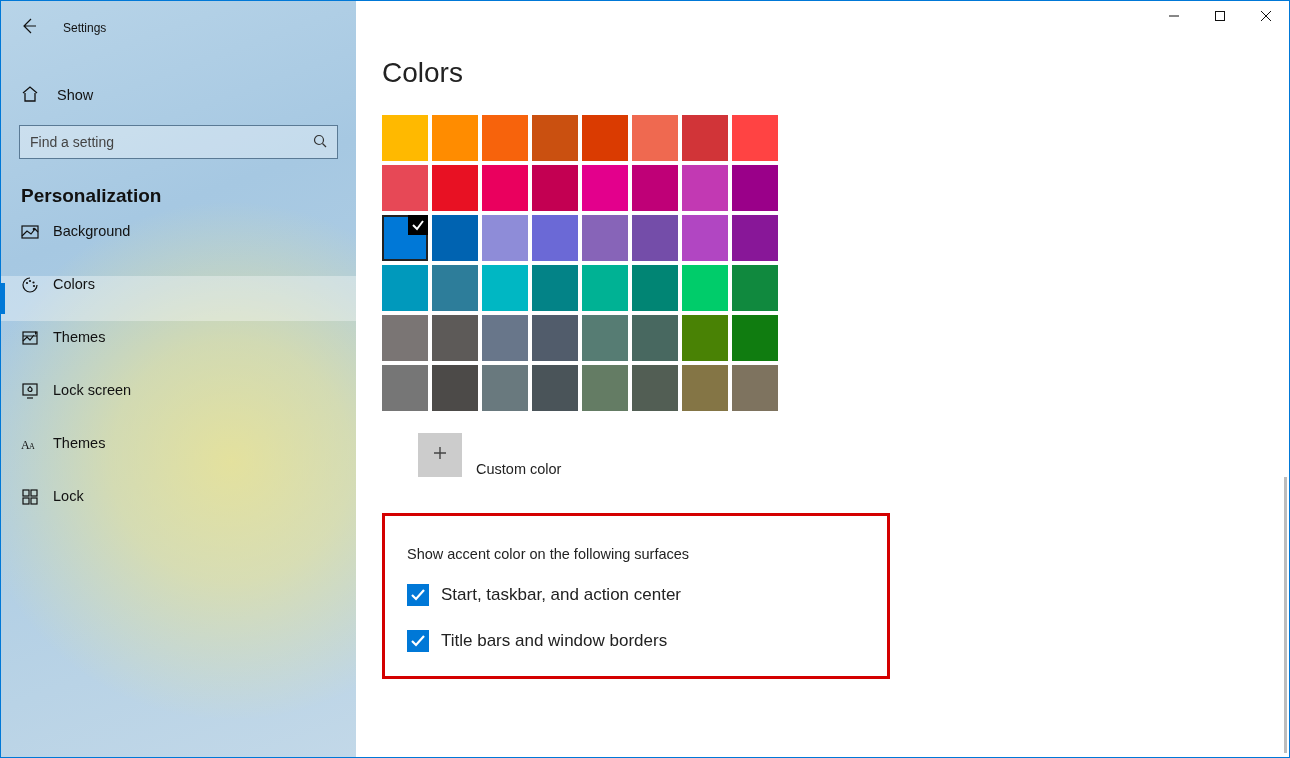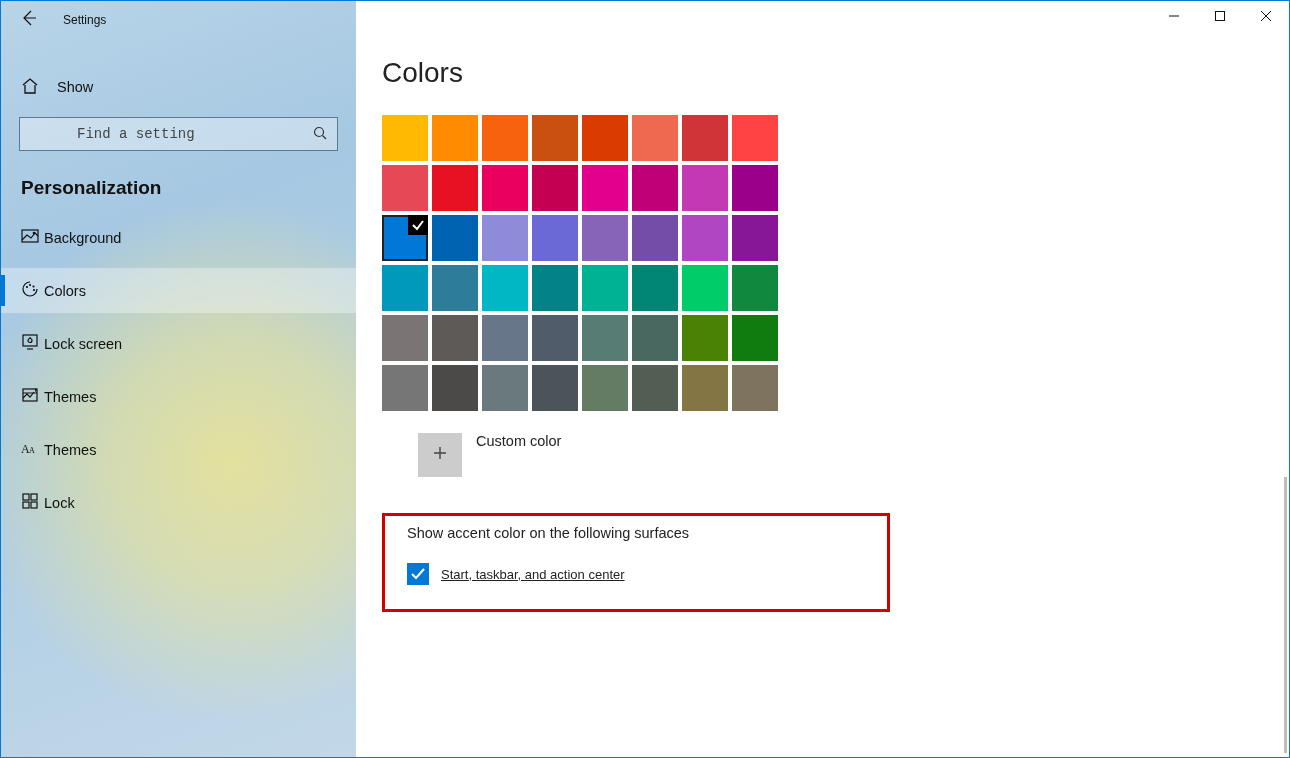--- a/index.html
+++ b/index.html
@@ -32,21 +32,21 @@
     display: flex;
     width: 100%;
     height: 100%;
   }
   .sidebar {
     width: 355px;
     height: 100%;
     background:
       radial-gradient(circle at 230px 460px, rgba(255,235,120,0.65) 0px, rgba(255,235,120,0.45) 120px, rgba(255,235,120,0) 260px),
       linear-gradient(160deg, #b8d4e8 0%, #a6c8e2 30%, #b0cee4 60%, #c2d8e8 100%);
-    padding-top: 4px;
+    padding-top: 12px;
     color: #111;
     position: relative;
   }
   .back-title {
     display: flex;
     align-items: center;
     height: 30px;
     padding-left: 20px;
     gap: 26px;
   }
@@ -73,36 +73,35 @@
     align-items: center;
     padding: 0 10px;
     font-size: 14px;
     color: #333;
     justify-content: space-between;
   }
   .search input {
     border: none;
     background: transparent;
     outline: none;
-    font-family: Liberation Mono, monospace;
+    font-family: Liberation Sans, sans-serif;
     font-size: 14px;
     color: #333;
     width: 90%;
-    margin-left: 47px;
   }
   .search input::placeholder { color: #444; }
   .cat-title {
     font-weight: 600;
     font-size: 19px;
     padding: 26px 0 8px 20px;
   }
   .nav-item {
     display: flex;
-    align-items: center;
-    gap: 5px;
+    align-items: flex-start;
+    gap: 14px;
     height: 45px;
     padding-left: 20px;
     font-size: 14.5px;
     position: relative;
     margin-top: 8px;
   }
   .nav-item.active::before {
     content: "";
     position: absolute;
     left: 0;
@@ -151,55 +150,54 @@
     width: 20px;
     height: 20px;
     background: #000;
     display: flex;
     align-items: center;
     justify-content: center;
   }
   .swatch.selected .check svg { width: 14px; height: 14px; }
   .custom-row {
     display: flex;
-    align-items: flex-start;
+    align-items: flex-end;
     gap: 14px;
     margin-top: 22px;
     padding-left: 36px;
   }
   .custom-btn {
     width: 44px;
     height: 44px;
     background: #ccc;
     display: flex;
     align-items: center;
     justify-content: center;
     font-size: 18px;
     color: #444;
   }
   .custom-label { font-size: 14.5px; color: #222; }
   .highlight-box {
     border: 3px solid #d40000;
     margin-top: 36px;
     width: 508px;
-    padding: 9px 22px 22px 22px;
+    padding: 30px 22px 22px 22px;
   }
   .surfaces-title {
     font-size: 14.5px;
     color: #222;
     margin-bottom: 22px;
   }
   .check-row {
     display: flex;
     align-items: center;
     gap: 12px;
     margin-bottom: 24px;
-    font-size: 13px;
+    font-size: 17px;
     color: #222;
-    text-decoration: underline;
   }
   .check-row:last-child { margin-bottom: 2px; }
   .cbox {
     width: 22px;
     height: 22px;
     background: #0078d7;
     display: flex;
     align-items: center;
     justify-content: center;
   }
@@ -282,34 +280,34 @@
               <path d="M9 2 A7 7 0 1 0 16 9" fill="none" stroke="#111" stroke-width="1.2"></path>
               <circle cx="6" cy="7" r="1.1" fill="#111"></circle>
               <circle cx="9" cy="5" r="1.1" fill="#111"></circle>
               <circle cx="12.5" cy="6.5" r="1.1" fill="#111"></circle>
               <circle cx="13" cy="10" r="1.1" fill="#111"></circle>
             </svg></span>
           <span>Colors</span>
         </div>
         <div class="nav-item">
           <span><svg viewBox="0 0 18 18">
+              <rect x="2" y="3" width="14" height="12" fill="none" stroke="#111" stroke-width="1.2"></rect>
+              <path d="M2 7 H16 M2 12 L6 8 L9 11 L13 6" fill="none" stroke="#111" stroke-width="1.2"></path>
+              <path d="M14 2 L16 4 L14 6 Z" fill="#111"></path>
+            </svg></span>
+          <span>Themes</span>
+        </div>
+        <div class="nav-item">
+          <span><svg viewBox="0 0 18 18">
               <rect x="2" y="2" width="14" height="11" fill="none" stroke="#111" stroke-width="1.2"></rect>
               <path d="M6 16 H12" stroke="#111" stroke-width="1.2"></path>
               <circle cx="9" cy="7.5" r="2" fill="none" stroke="#111" stroke-width="1.2"></circle>
               <path d="M9 5.5 V4" stroke="#111" stroke-width="1.2"></path>
             </svg></span>
           <span>Lock screen</span>
-        </div>
-        <div class="nav-item">
-          <span><svg viewBox="0 0 18 18">
-              <rect x="2" y="3" width="14" height="12" fill="none" stroke="#111" stroke-width="1.2"></rect>
-              <path d="M2 7 H16 M2 12 L6 8 L9 11 L13 6" fill="none" stroke="#111" stroke-width="1.2"></path>
-              <path d="M14 2 L16 4 L14 6 Z" fill="#111"></path>
-            </svg></span>
-          <span>Themes</span>
         </div>
         <div class="nav-item">
           <span><svg viewBox="0 0 18 18">
               <text x="0" y="14" font-size="12" font-family="Segoe UI" fill="#111">A</text>
               <text x="8" y="14" font-size="8" font-family="Segoe UI" fill="#111">A</text>
             </svg></span>
           <span>Themes</span>
         </div>
         <div class="nav-item">
           <span><svg viewBox="0 0 18 18">
@@ -398,18 +396,26 @@
       <div class="surfaces-title">Show accent color on the following surfaces</div>
       <div id="surface-options">
           <div class="check-row">
             <span class="cbox">
               <svg viewBox="0 0 16 16">
                 <path d="M2 8 L6 12 L14 3" fill="none" stroke="#fff" stroke-width="2.2"></path>
               </svg>
             </span>
             <span>Start, taskbar, and action center</span>
           </div>
+          <div class="check-row">
+            <span class="cbox">
+              <svg viewBox="0 0 16 16">
+                <path d="M2 8 L6 12 L14 3" fill="none" stroke="#fff" stroke-width="2.2"></path>
+              </svg>
+            </span>
+            <span>Title bars and window borders</span>
+          </div>
         </div>
     </div>
 
     <div class="scrollbar"></div>
   </div>
 </div>
 
 </body></html>

